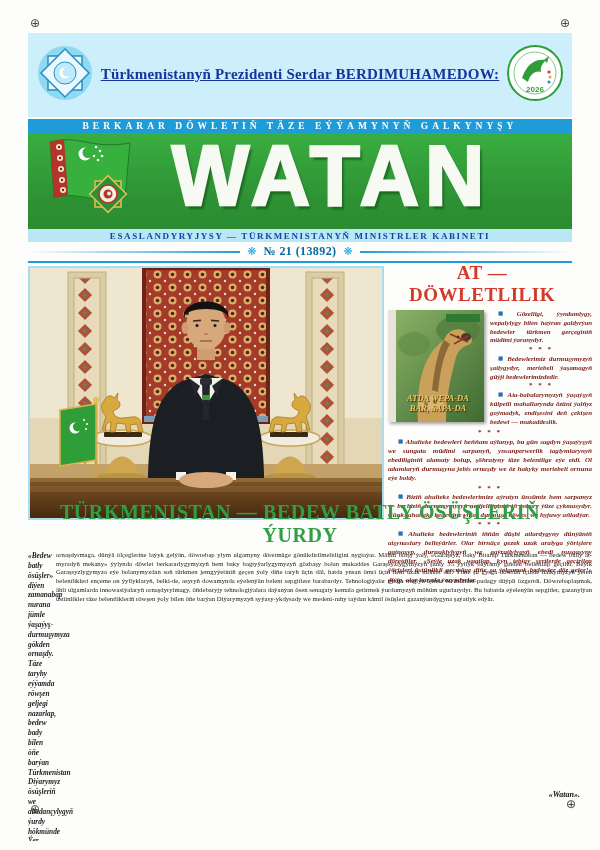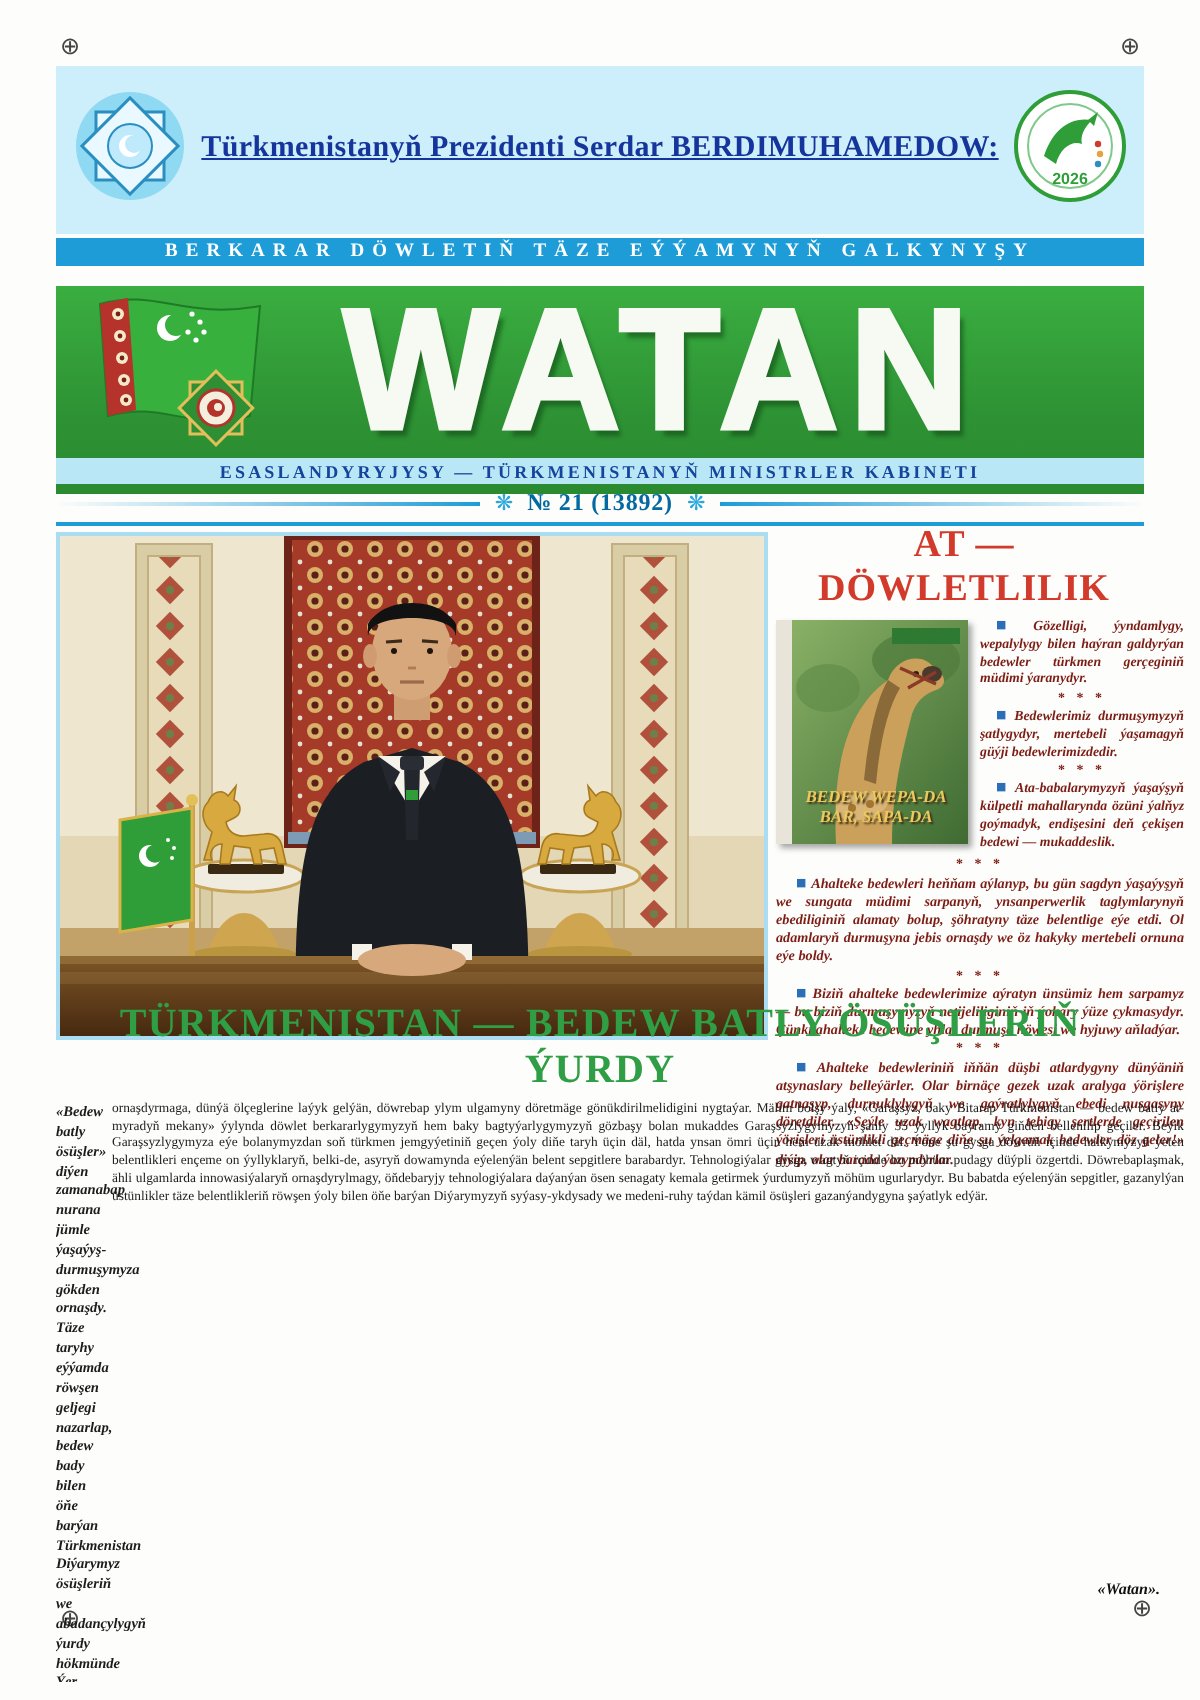--- a/index.html
+++ b/index.html
@@ -15,21 +15,21 @@
   .quote-line1{font-size:15px;font-weight:bold;color:#16359c;text-decoration:underline;letter-spacing:.2px;}
   .quote-line2{font-size:16px;font-weight:bold;color:#3fc3f2;letter-spacing:.4px;text-decoration:underline;
                text-shadow:0 0 2px #ffffff,1px 1px 0 #1a7fb5;}
 
   
   .slogan-band{left:28px;top:119px;width:544px;height:14px;background:#1e9cd7;color:#fff;
                display:flex;align-items:center;justify-content:center;
                font-size:9.5px;font-weight:bold;letter-spacing:4px;}
 
   
-  .masthead{left:28px;top:143px;width:544px;height:104px;
+  .masthead{left:28px;top:133px;width:544px;height:104px;
             background:linear-gradient(180deg,#3aae40 0%,#2e9334 60%,#2a8a30 100%);overflow:hidden;}
   .paper-title{position:absolute;left:128px;top:-6px;width:350px;text-align:center;
                font-family:"Liberation Sans",sans-serif;font-weight:bold;font-size:82px;
                color:#f7faf2;letter-spacing:6px;transform:scaleY(1.04);transform-origin:top;
                -webkit-text-stroke:2.5px #f7faf2;text-shadow:3px 4px 2px rgba(15,70,20,.55);}
   .motto{position:absolute;right:6px;top:8px;width:84px;color:#fff;font-style:italic;font-weight:bold;
          font-size:7.2px;line-height:1.6;font-family:"Liberation Sans",sans-serif;}
 
   
   .founder-band{left:28px;top:229px;width:544px;height:13px;background:#b9e7f6;color:#14449c;
@@ -289,21 +289,21 @@
           <path d="M56 30 C50 40 46 60 44 80 L50 82 C52 60 56 44 62 34 Z" fill="#8a6a38"></path>
           <ellipse cx="78" cy="27" rx="5" ry="4" fill="#4a3a2e"></ellipse>
           <circle cx="70" cy="27" r="1.5" fill="#2a1d12"></circle>
           <path d="M62 24 L80 32 M66 34 L80 26" stroke="#8a3a28" stroke-width="1.6" fill="none"></path>
           <path d="M30 92 C38 84 52 84 56 92 C52 100 38 102 30 98 Z" fill="#d9b675"></path>
           <circle cx="38" cy="94" r="2" fill="#a3752e"></circle>
             <circle cx="47" cy="92" r="2" fill="#a3752e"></circle>
         </g>
       </svg>
       <div class="book-caption">
-        <div>BEDEW WEPA-DA</div>
+        <div>ATDA WEPA-DA</div>
         <div>BAR, SAPA-DA</div>
       </div>
     </div>
     <div class="sb-bullets-narrow">
       <p class="bullet" style="margin:0"><span class="sq">■</span><span>Gözelligi, ýyndamlygy, wepalylygy bilen haýran galdyrýan bedewler türkmen gerçeginiň müdimi ýaranydyr.</span></p>
       <div class="sep">* * *</div>
       <p class="bullet" style="margin:0"><span class="sq">■</span><span>Bedewlerimiz durmuşymyzyň şatlygydyr, mertebeli ýaşamagyň güýji bedewlerimizdedir.</span></p>
       <div class="sep">* * *</div>
       <p class="bullet" style="margin:0"><span class="sq">■</span><span>Ata-babalarymyzyň ýaşaýşyň külpetli mahallarynda özüni ýalňyz goýmadyk, endişesini deň çekişen bedewi — mukaddeslik.</span></p>
     </div>

